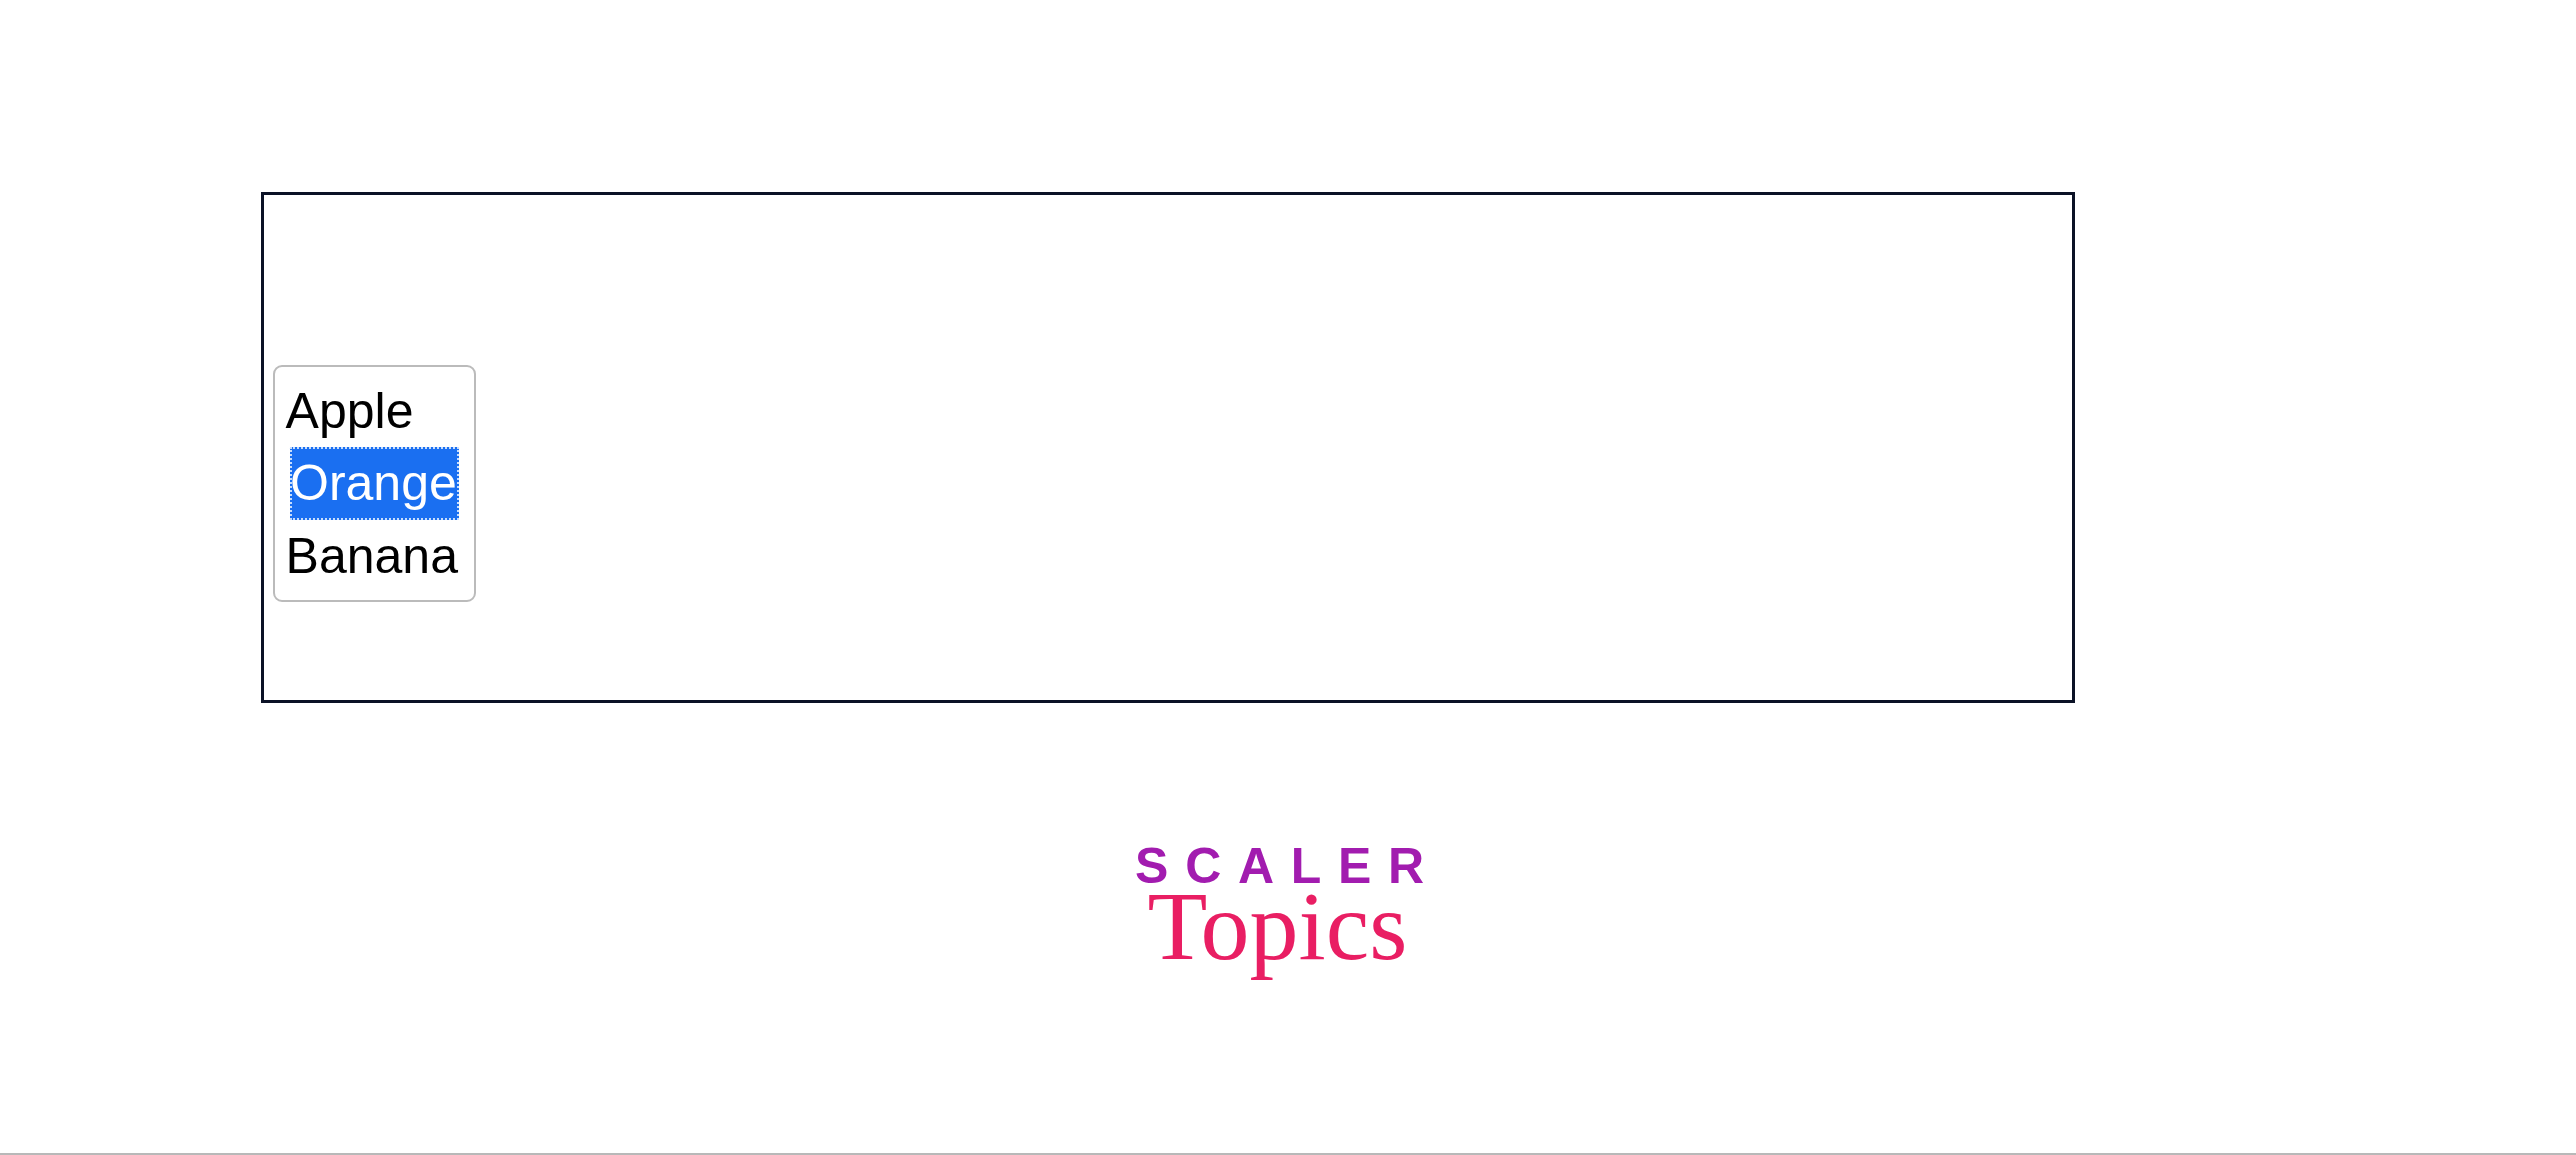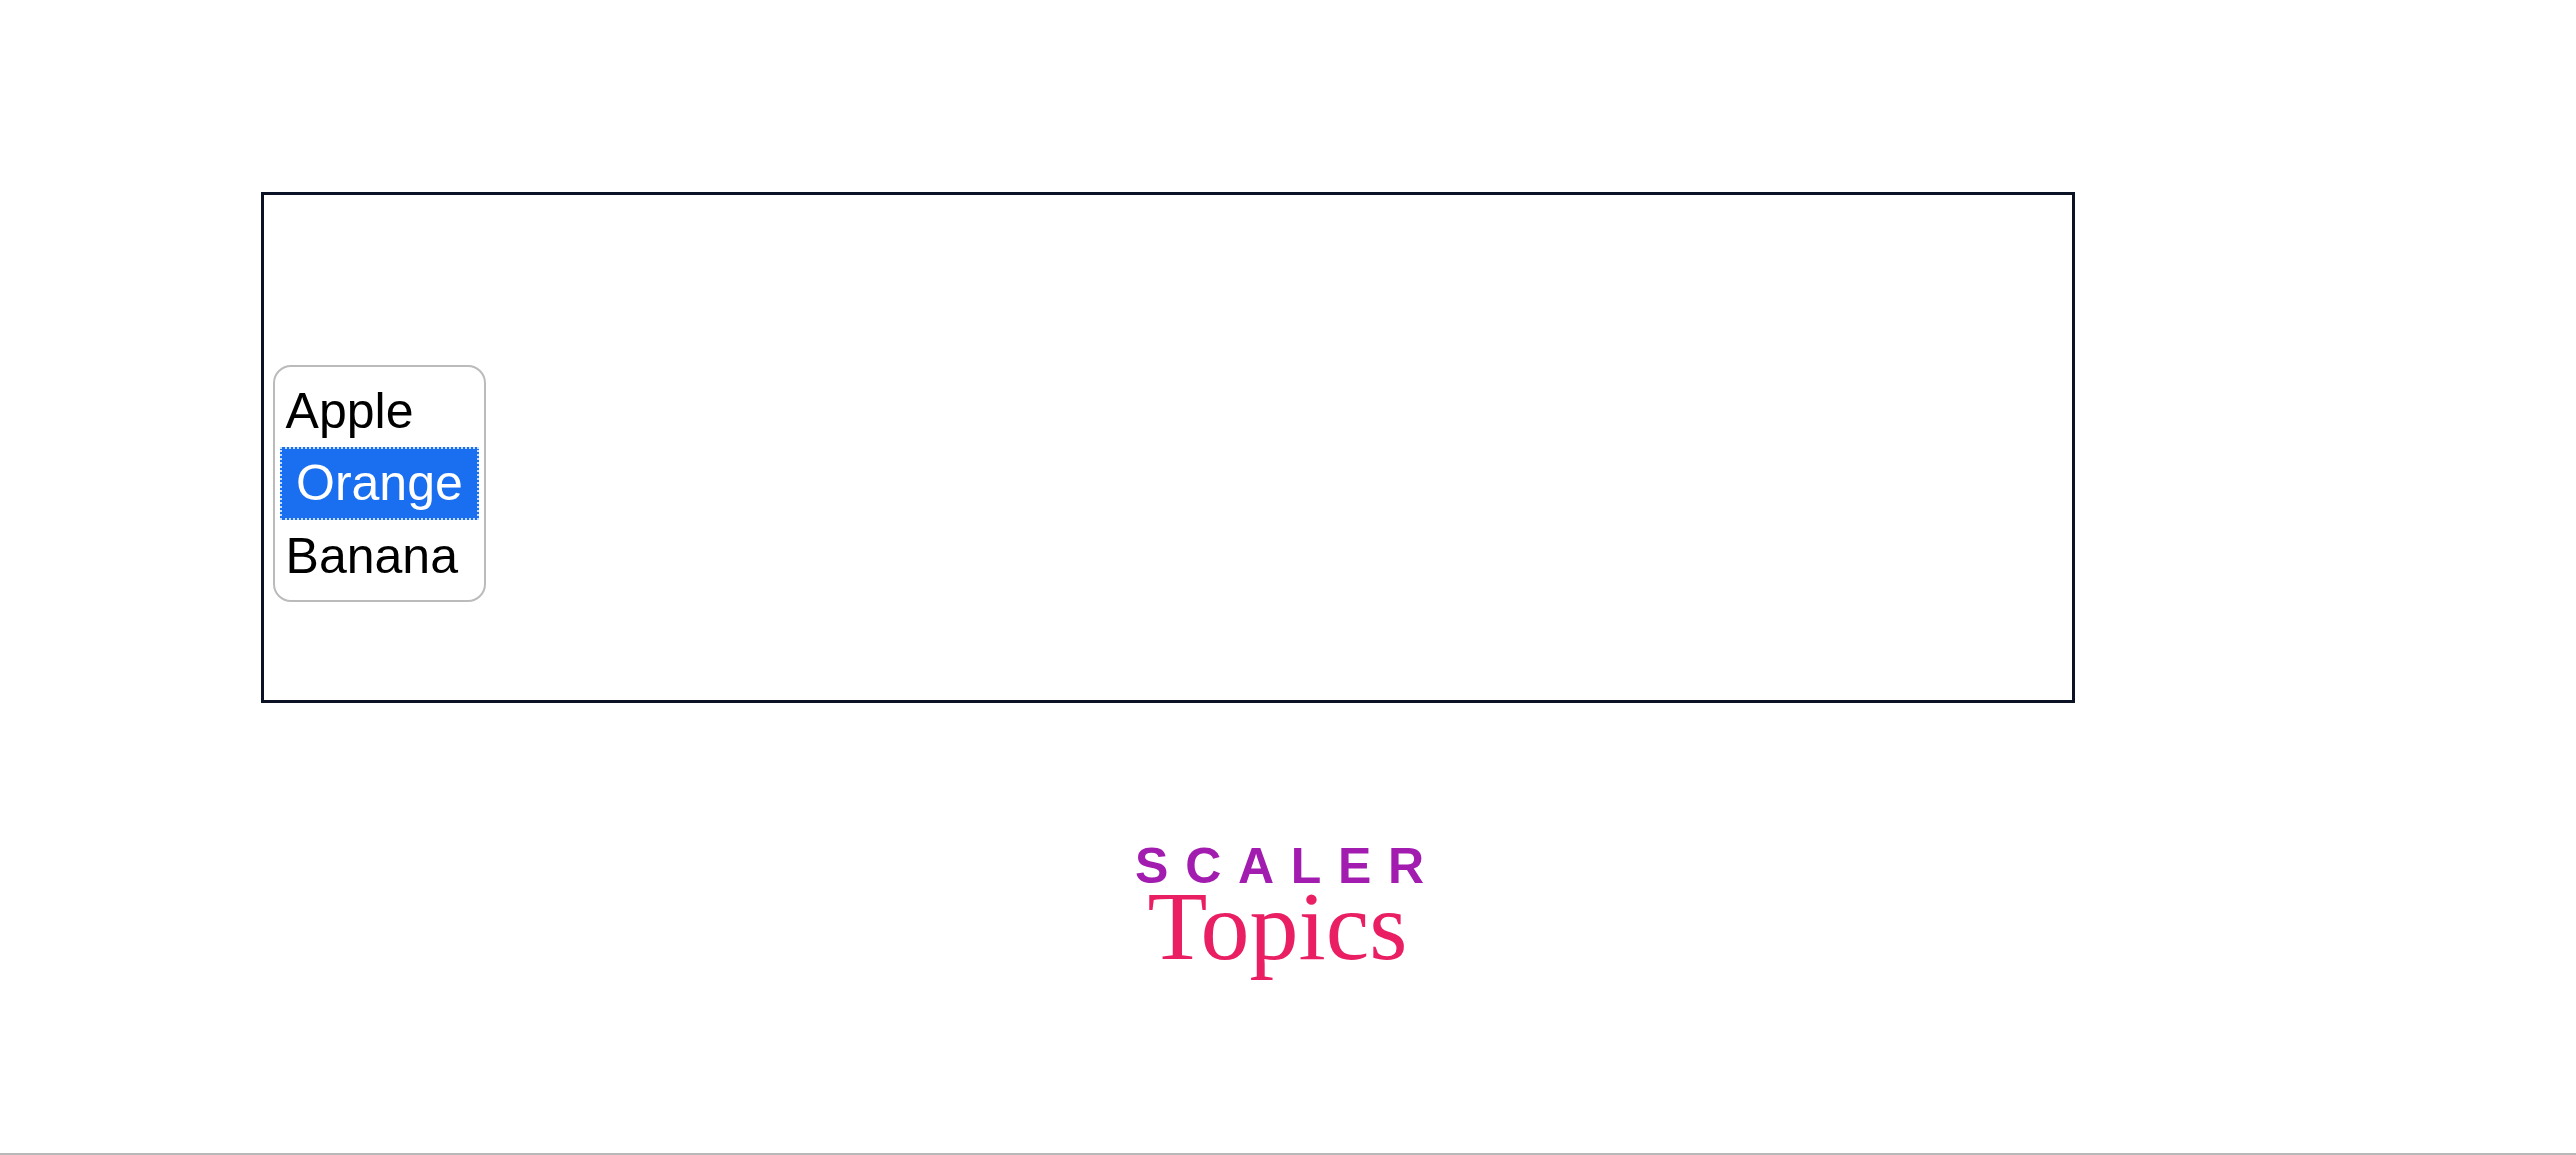--- a/index.html
+++ b/index.html
@@ -40,42 +40,42 @@
       font-size: 53px;
       color: #000000;
       line-height: 1;
       margin-right: 9px;
       white-space: nowrap;
     }
 
     .select-box {
       display: inline-block;
       border: 2.3px solid #bbbbbb;
-      border-radius: 18px;
+      border-radius: 9px;
       background: #ffffff;
       padding: 7.6px 0;
       min-width: 203px;
     }
 
     .option {
       font-family: Arial, Helvetica, sans-serif;
       font-size: 50px;
       line-height: 1.45;
       color: #000000;
       padding: 0px 10.6px 0px 10.6px;
       cursor: pointer;
     }
 
     .option.selected {
       background: #1a6ff1;
       color: #ffffff;
-      margin: 0 5px;
+      margin: 0 15px;
       border-radius: 1.5px;
       position: relative;
-      padding: 0px 16px;
+      padding: 0px 0;
     }
 
     .option.selected::before {
       content: "";
       position: absolute;
       inset: 0;
       border: 2.3px dotted #c7ddfc;
       pointer-events: none;
     }
 

